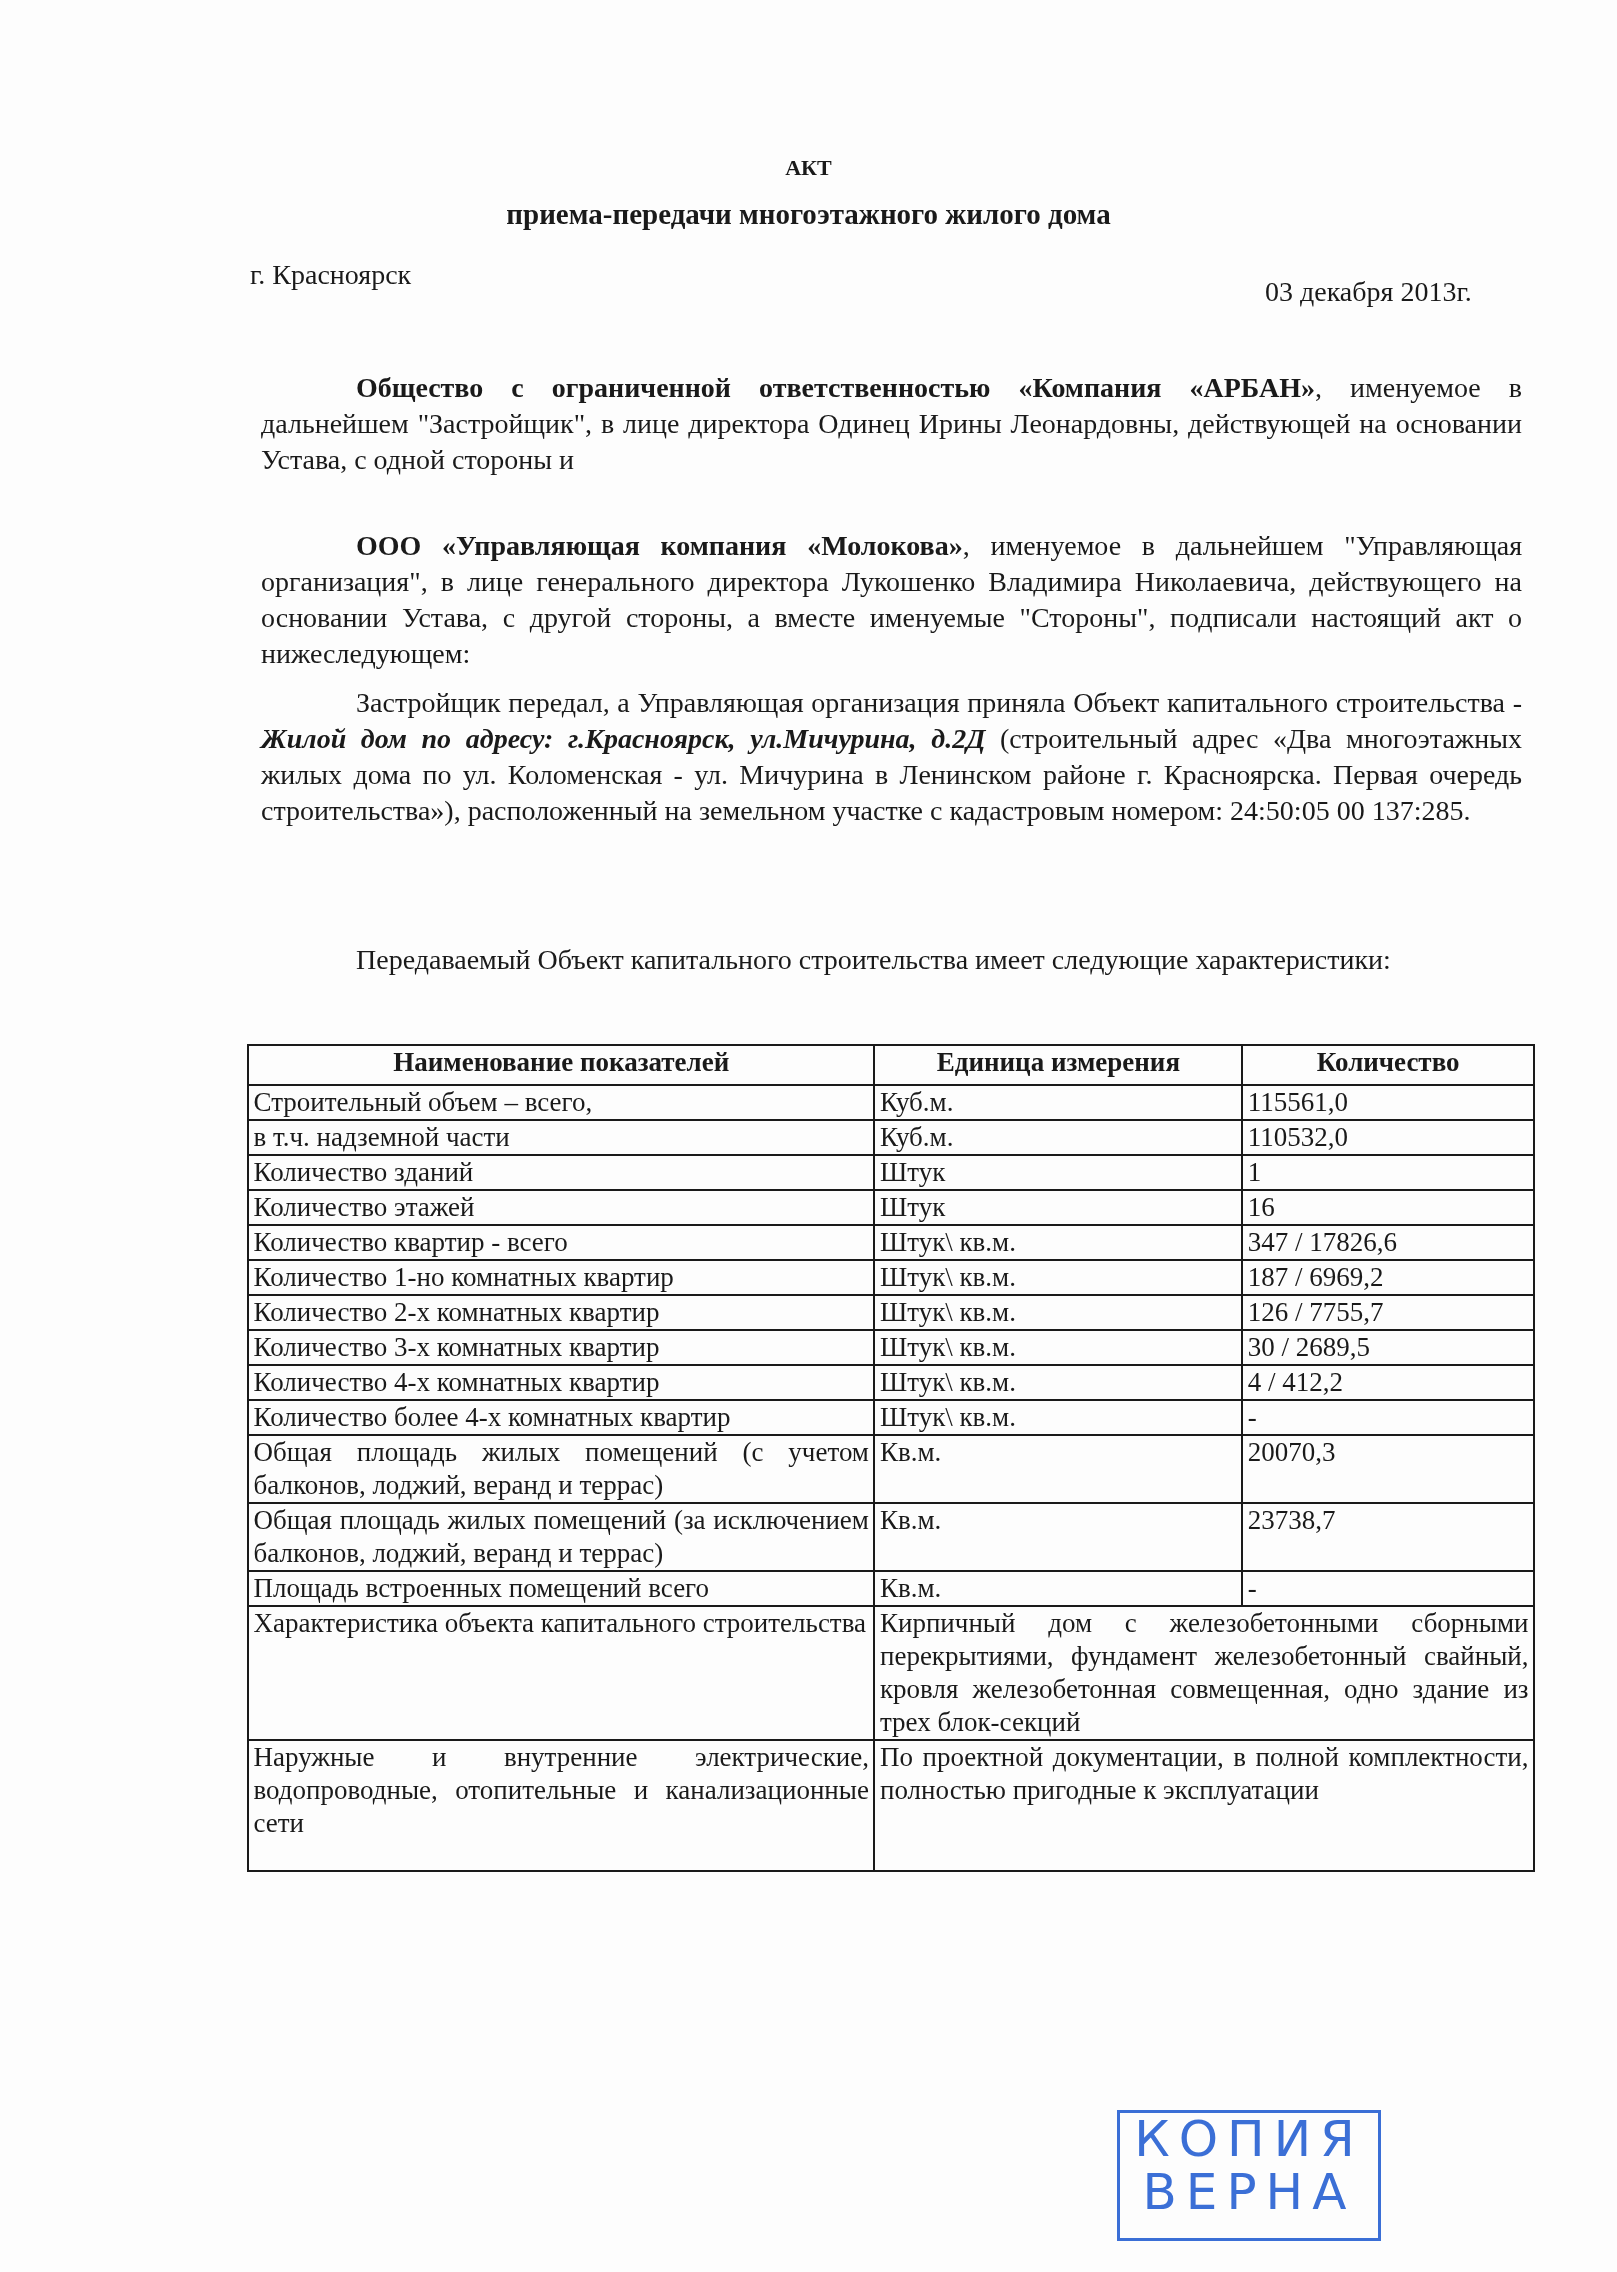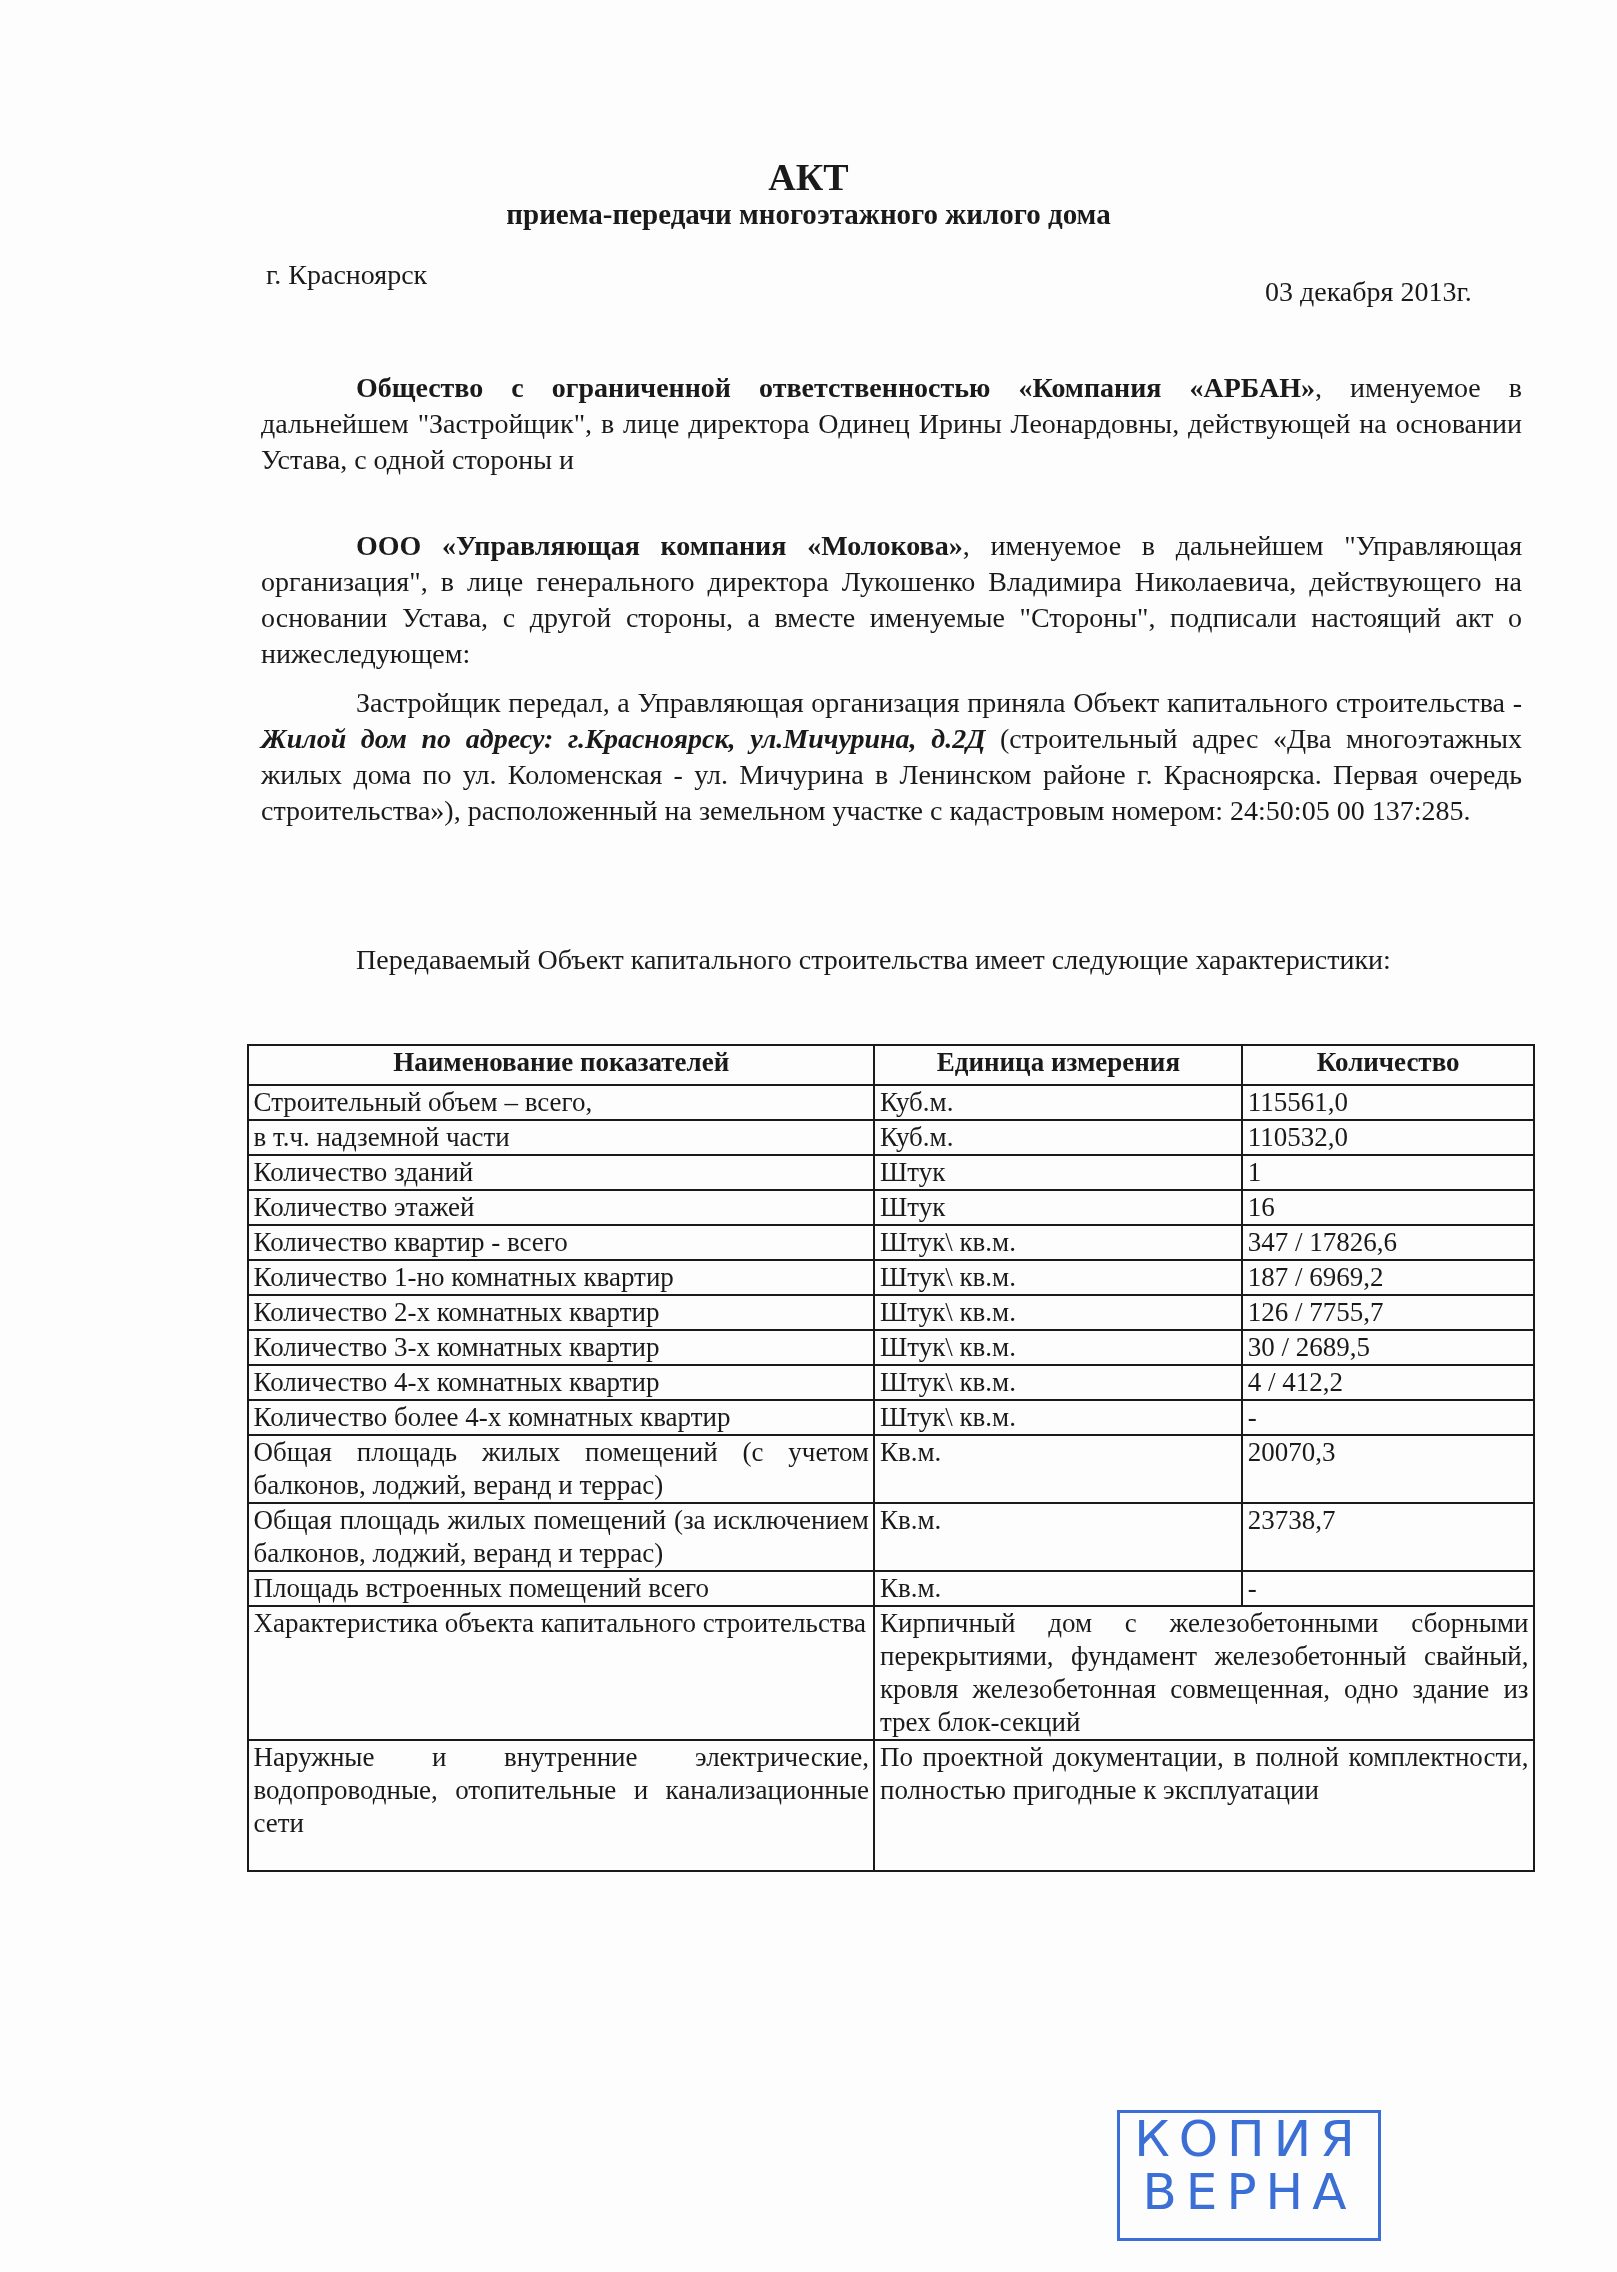--- a/index.html
+++ b/index.html
@@ -2,23 +2,23 @@
 <html style="font-size:12px"><head>
 <meta charset="utf-8">
 <style>
   html, body { margin:0; padding:0; }
   body {
     width:1617px; height:2273px; background:#fdfdfd; position:relative; overflow:hidden;
     font-family:"Liberation Serif","DejaVu Serif",serif; color:#1a1a1a;
   }
   .abs { position:absolute; }
   .title { left:0; width:1617px; text-align:center; font-weight:bold; }
-  #t1 { top:155px; font-size:38px; }
+  #t1 { top:155px; font-size:22px; }
   #t2 { top:198px; font-size:29px; }
-  #city { left:250px; top:259px; font-size:28px;margin-left:16px; }
+  #city { left:250px; top:259px; font-size:28px; }
   #date { left:1265px; top:276px; font-size:28px; }
   .para {
     left:261px; width:1261px; font-size:28px; line-height:36px; text-align:justify;
   }
   .para .ind { display:inline-block; width:95px; }
   #p1 { top:370px; }
   #p2 { top:528px; }
   #p3 { top:685px; }
   #p4 { top:942px; }
 

